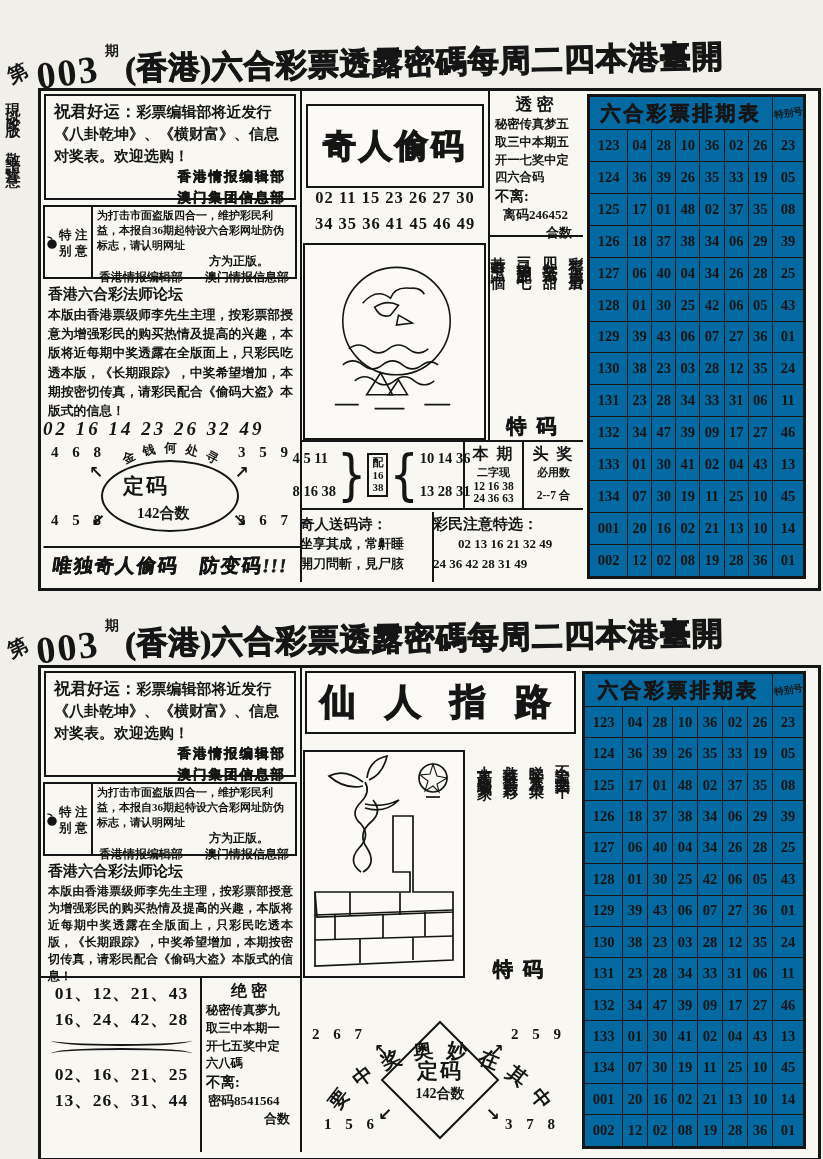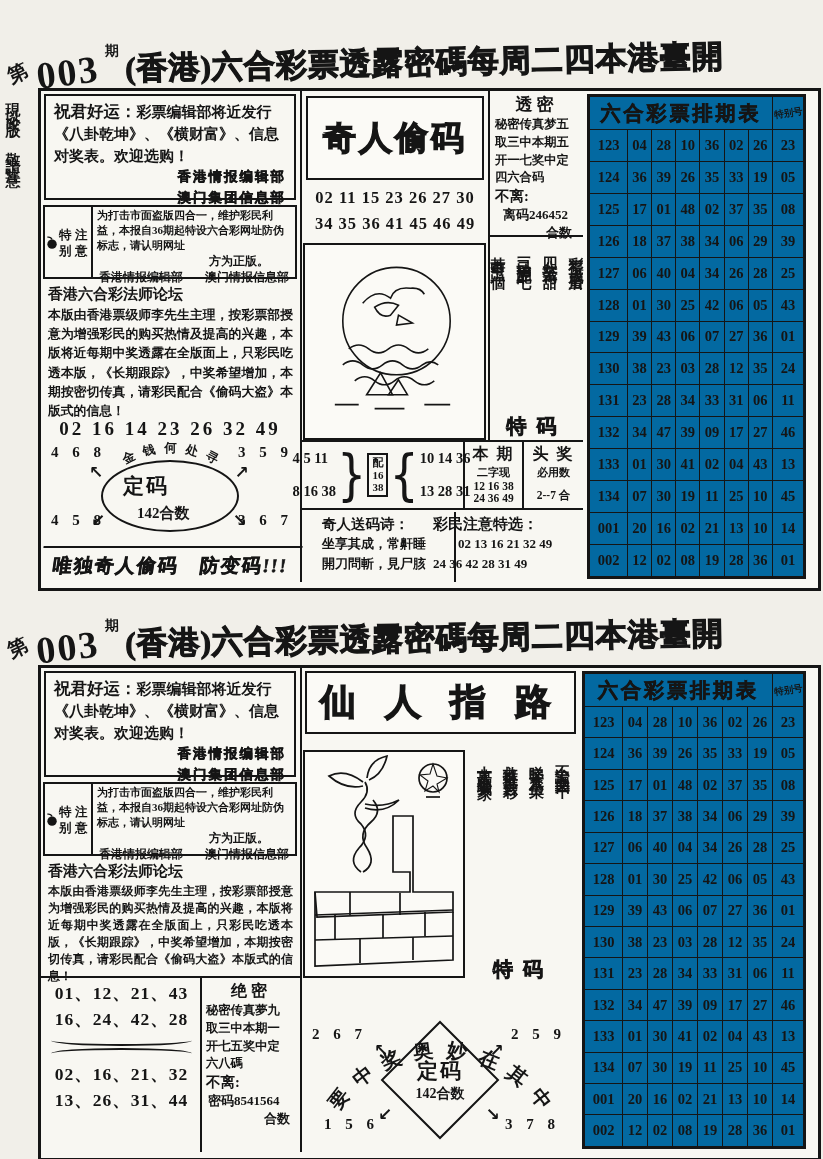--- a/index.html
+++ b/index.html
@@ -24,21 +24,21 @@
   .sig{font-size:13.5px;font-weight:900;text-align:right;letter-spacing:2px;line-height:1.5;-webkit-text-stroke:.5px #151515;}
   .notice{border:2.5px solid #151515;display:flex;}
   .notice-cell{width:46px;border-right:2px solid #151515;display:flex;flex-direction:row;align-items:center;padding-top:2px;}
   .notice-cell span{font-size:12.5px;font-weight:700;line-height:1.3;}
   .notice-main{flex:1;padding:1px 4px;font-size:11px;font-weight:700;line-height:1.35;}
   .notice-right{text-align:center;padding-left:90px;font-size:12px;font-weight:700;}
   .notice-sigs{display:flex;justify-content:space-between;font-size:12px;font-weight:700;padding:0 2px;}
   .forum-title{font-size:15px;font-weight:900;margin-bottom:2px;}
   .forum-body{font-size:12.8px;font-weight:700;line-height:1.5;text-align:justify;}
   
-  .code-row{font-size:19px;font-weight:900;text-align:center;letter-spacing:3px;}
+  .code-row{font-size:19px;font-weight:900;text-align:left;letter-spacing:3px;font-style:italic;}
   .ellipse{border:2.5px solid #151515;border-radius:50%;}
   .big-code{font-size:21px;font-weight:900;letter-spacing:2px;}
   .sum-code{font-size:15px;font-weight:700;}
   .corner-num{font-size:15px;font-weight:900;letter-spacing:5px;white-space:nowrap;}
   .arrow{font-family:"DejaVu Sans",sans-serif;font-size:17px;font-weight:700;}
   .arc-box{position:absolute;}
   .arc-box span{position:absolute;font-weight:900;white-space:pre;}
   .slogan{font-size:19px;font-weight:900;text-align:center;transform:skewX(-8deg);letter-spacing:2px;-webkit-text-stroke:.6px #151515;}
   
   .title-box{border:2.5px solid #151515;display:flex;align-items:center;justify-content:center;background:#fbfaf6;}
@@ -156,21 +156,21 @@
           <span style="left: 97.5px; top: 14px; transform: translate(-50%, -50%) rotate(0deg);">何</span>
           <span style="left: 118.977px; top: 16.542px; transform: translate(-50%, -50%) rotate(13.5deg);">处</span>
           <span style="left: 139.267px; top: 24.0274px; transform: translate(-50%, -50%) rotate(27deg);">寻</span>
         </div>
     </div>
 
     <div class="abs slogan" style="left:0;top:455px;width:259px;border-top:2.5px solid #151515;line-height:36px;">唯独奇人偷码　防变码!!!</div>
 
     <div class="abs vline" style="left:259px;top:0;height:491px;"></div>
 
-    <div class="abs title-box" style="left:265px;top:5px;width:178px;height:84px;">
+    <div class="abs title-box" style="left:265px;top:13px;width:178px;height:84px;">
       <span class="brush" style="font-size:33px;letter-spacing:3px;">奇人偷码</span>
     </div>
     <div class="abs qiren-nums" style="left:263px;top:94px;width:182px;">
       <div>02  11  15 23 26 27  30</div>
       <div>34  35 36 41 45 46  49</div>
     </div>
 
     <div class="abs drawing-box" style="left:262px;top:152px;width:183px;height:197px;">
       <svg viewBox="0 0 180 192" width="179" height="192">
         <g fill="none" stroke="#151515" stroke-width="1.6">
@@ -224,30 +224,30 @@
         <span class="brace">{</span>
         <div class="stack" style="text-align:left;">
           <span>10 14 36</span>
           <span>13 28 31</span>
         </div>
       </div>
       <div class="combo-cell2">
         <div class="cc-title">本 期</div>
         <div class="cc-sub">二字现</div>
         <div class="cc-num">12 16 38</div>
-        <div class="cc-num">24 36 49</div>
+        <div class="cc-num">24 36 63</div>
       </div>
       <div class="combo-cell3">
         <div class="cc-title">头 奖</div>
         <div class="cc-sub">必用数</div>
         <div class="cc-num" style="margin-top:8px;">2--7 合</div>
       </div>
     </div>
 
-    <div class="abs shima" style="left:276px;top:421px;width:139px;height:70px;">
+    <div class="abs shima" style="left:254px;top:421px;width:139px;height:70px;">
       <div class="box-title">奇人送码诗：</div>
       <div class="box-line">坐享其成，常鼾睡</div>
       <div class="box-line">開刀問斬，見尸胲</div>
     </div>
     <div class="abs texuan" style="left:386px;top:421px;width:156px;height:70px;">
       <div class="box-title" style="font-size:15px;">彩民注意特选：</div>
       <div class="box-line" style="text-align:center;">02  13  16  21 32 49</div>
       <div class="box-line">24 36   42  28  31 49</div>
     </div>
 
@@ -444,21 +444,21 @@
       <div class="forum-body" style="font-size:12px;line-height:1.42;">本版由香港票级师李先生主理，按彩票部授意为增强彩民的购买热情及提高的兴趣，本版将近每期中奖透露在全版面上，只彩民吃透本版，《长期跟踪》，中奖希望增加，本期按密切传真，请彩民配合《偷码大盗》本版式的信息！</div>
     </div>
 
     <div class="abs hline" style="left:0;top:308px;width:259px;"></div>
 
     <div class="abs" style="left:2px;top:312px;width:157px;height:170px;">
       <div class="ll-line">01、12、21、43</div>
       <div class="ll-line">16、24、42、28</div>
       <div class="brace-dn" style="margin:2px 8px;"></div>
       <div class="brace-up" style="margin:2px 8px;"></div>
-      <div class="ll-line">02、16、21、32</div>
+      <div class="ll-line">02、16、21、25</div>
       <div class="ll-line">13、26、31、44</div>
     </div>
 
     <div class="abs juemi" style="left:159px;top:310px;width:100px;height:174px;">
       <div class="toumi-title" style="font-size:16px;">绝密</div>
       <div class="toumi-line">秘密传真夢九</div>
       <div class="toumi-line">取三中本期一</div>
       <div class="toumi-line">开七五奖中定</div>
       <div class="toumi-line">六八碼</div>
       <div class="toumi-bold">不离:</div>

